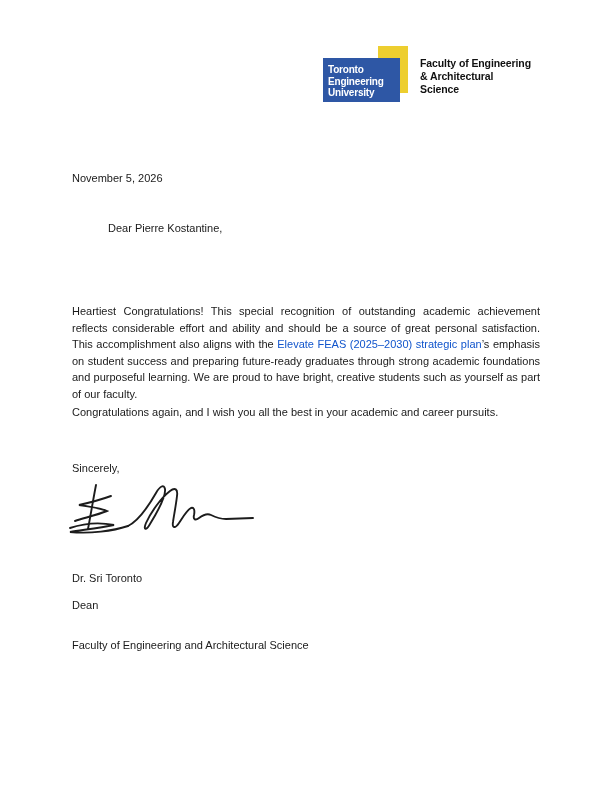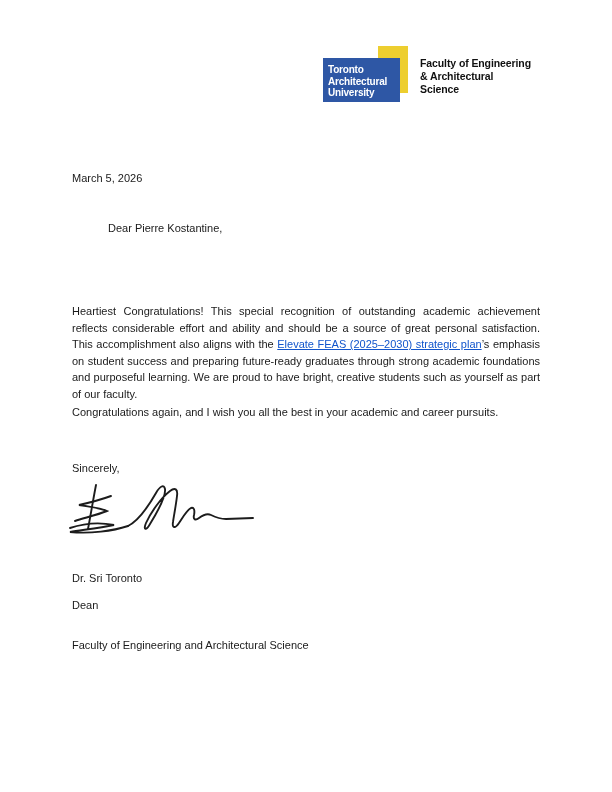--- a/index.html
+++ b/index.html
@@ -43,48 +43,47 @@
   #greeting{top:220px;padding-left:36px;}
   #para1{top:247px;}
   #para2{top:303px;}
   #para3{top:404px;}
   #closing{top:460px;text-align:center;}
   #signer-name{top:570px;}
   #signer-title{top:597px;}
   #signer-faculty{top:637px;}
   a.doc-link{
     color:var(--link);
-    text-decoration:underline;
     cursor:pointer;
   }
   .signature{
     position:absolute;left:66px;top:481px;width:192px;height:56px;
   }
   .signature svg{display:block;width:100%;height:100%;}
 </style>
 </head>
 <body>
 
 <div class="page">
 
   <div class="logo-group">
     <div class="logo-yellow"></div>
     <div class="logo-blue">
       <div>Toronto</div>
-      <div>Architectural</div>
+      <div>Engineering</div>
       <div>University</div>
     </div>
     <div class="logo-faculty">
       <div>Faculty of Engineering</div>
       <div>&amp; Architectural</div>
       <div>Science</div>
     </div>
   </div>
 
-  <div id="date" class="block">March 5, 2026</div>
+  <div id="date" class="block">November 5, 2026</div>
 
   <div id="greeting" class="block">Dear Pierre Kostantine,</div>
 
 
   <p id="para2" class="block para"><span>Heartiest Congratulations! This special recognition of outstanding academic achievement reflects considerable effort and ability and should be a source of great personal satisfaction. This accomplishment also aligns with the </span><a class="doc-link">Elevate FEAS (2025–2030) strategic plan</a><span>’s emphasis on student success and preparing future-ready graduates through strong academic foundations and purposeful learning. We are proud to have bright, creative students such as yourself as part of our faculty.</span></p>
 
   <p id="para3" class="block para">Congratulations again, and I wish you all the best in your academic and career pursuits.</p>
 
   <div id="closing" class="block">Sincerely,</div>
 

